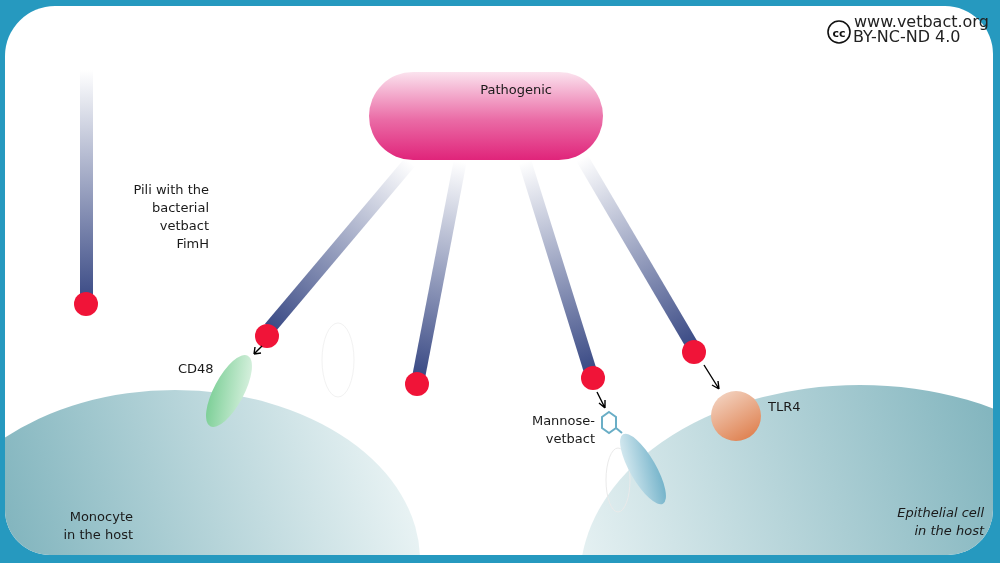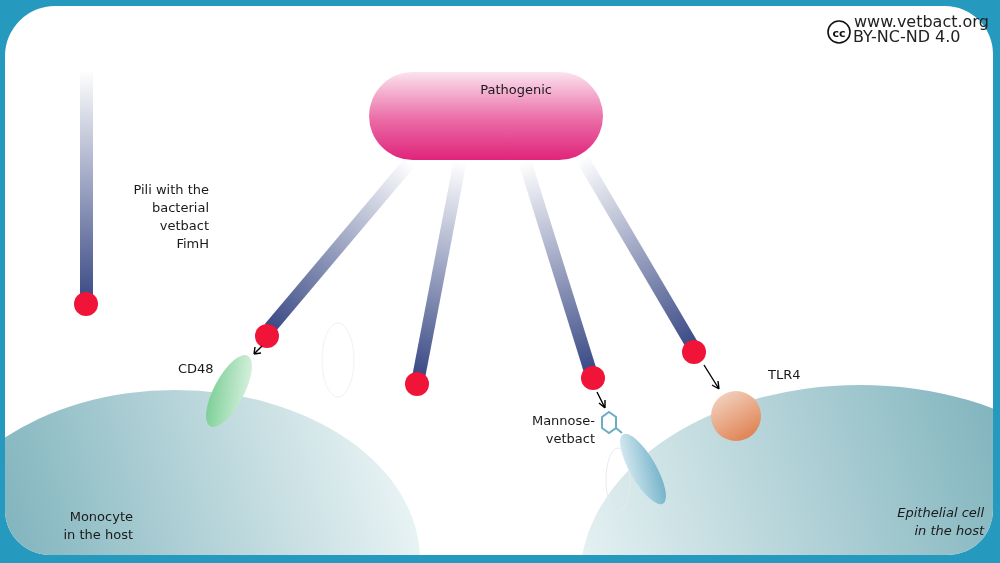--- a/index.html
+++ b/index.html
@@ -123,21 +123,21 @@
 </div>
 
 <div class="lbl" style="left:94px;top:145px;width:115px;margin-top:36px;">
   <div>Pili with the</div>
   <div>bacterial</div>
   <div>vetbact</div>
   <div>FimH</div>
 </div>
 
 <div class="lbl" style="left:178px;top:360px;">CD48</div>
-<div class="lbl" style="left:768px;top:366px;">TLR4</div>
+<div class="lbl" style="left:768px;top:398px;">TLR4</div>
 
 <div class="lbl" style="left:505px;top:412px;width:90px;">
   <div>Mannose-</div>
   <div>vetbact</div>
 </div>
 
 <div class="lbl" style="left:33px;top:499px;width:100px;margin-top:9px;">
   <div>Monocyte</div>
   <div>in the host</div>
 </div>

